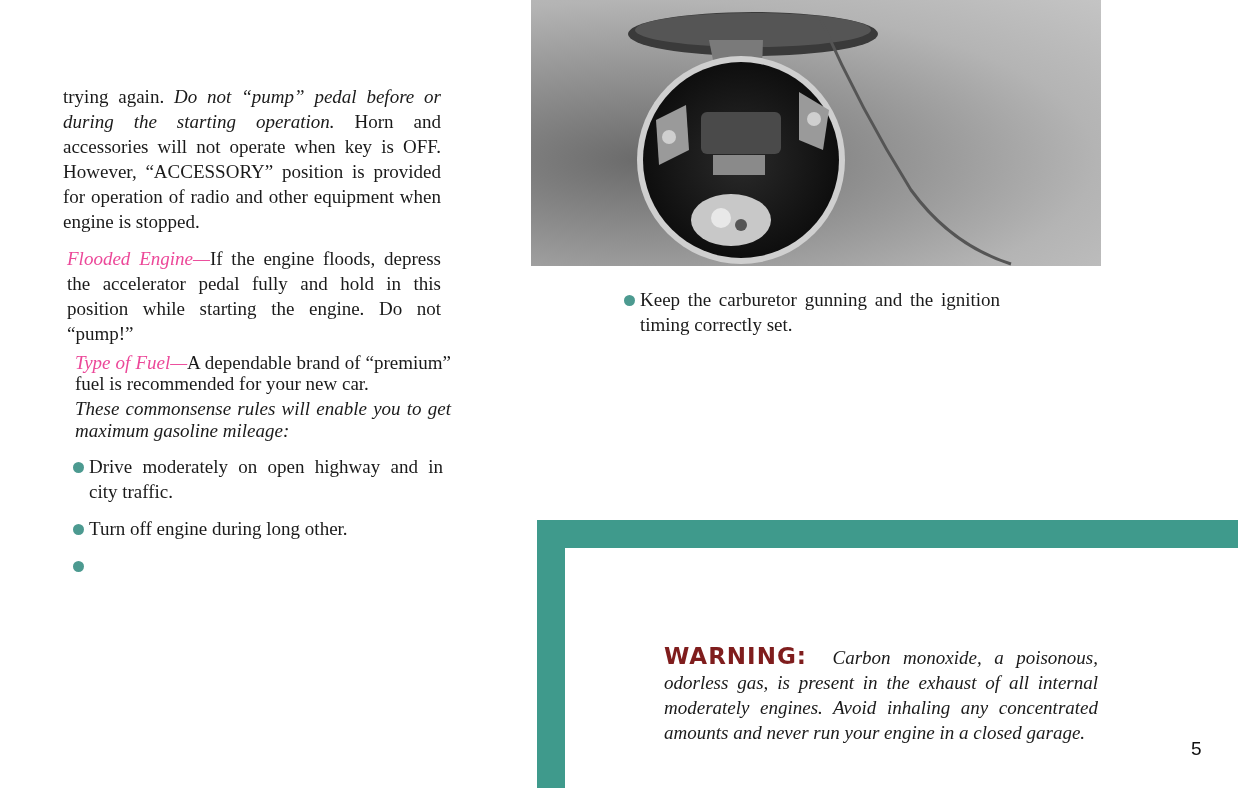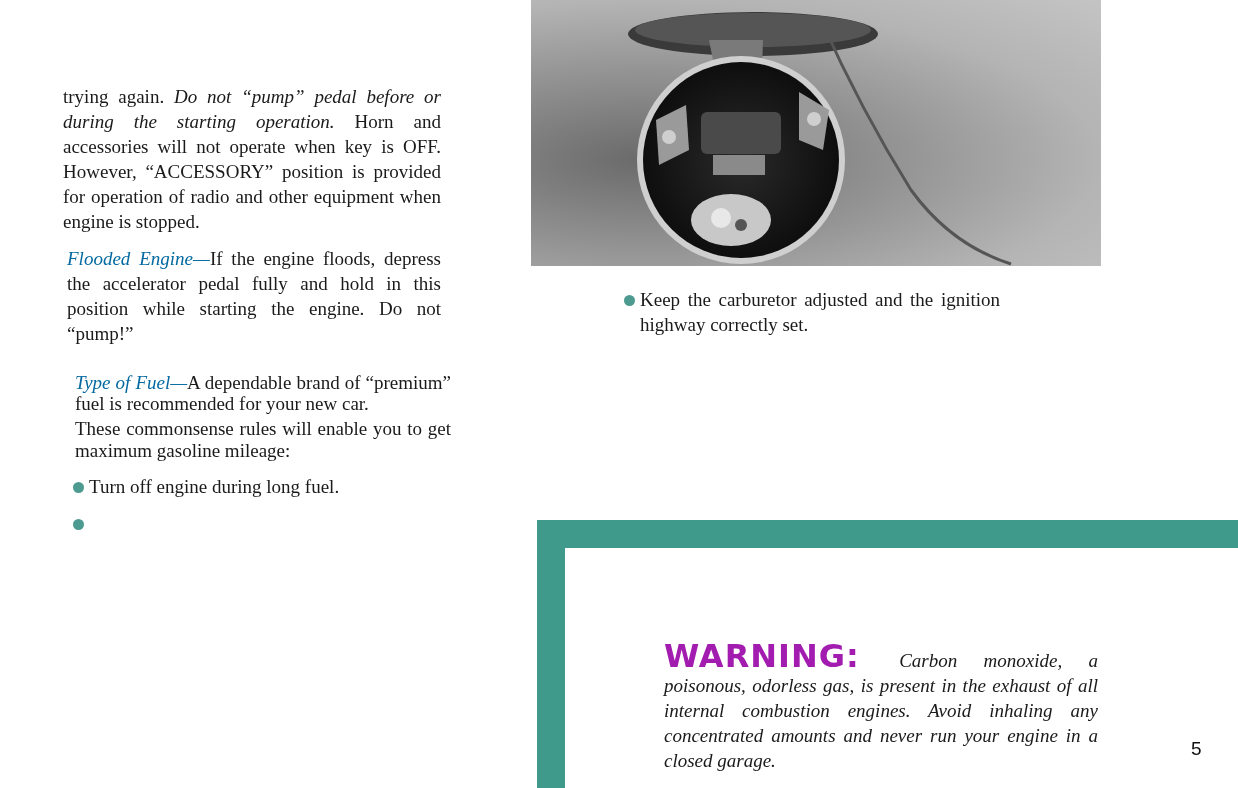--- a/index.html
+++ b/index.html
@@ -19,36 +19,37 @@
       position: absolute;
       left: 63px;
       top: 84px;
       width: 378px;
       font-size: 19px;
       line-height: 25px;
     }
     .col-left p { margin: 0; text-align: justify; }
     .para-gap { margin-top: 12px !important; }
     .teal-head {
-      color: #0369a1;
+      color: #ec4899;
       font-style: italic;
     }
     .ital { font-style: italic; }
     .indent-small { padding-left: 10px; }
 
     .fuel-block {
-      margin-top: 26px;
+      margin-top: 6px;
       padding-left: 12px;
       font-size: 19px;
       line-height: 21px;
       width: 376px;
     }
     .fuel-block p { margin: 0; text-align: justify; }
     .rules-intro {
       margin-top: 4px !important;
+      font-style: italic;
       text-align: left;
       line-height: 22px;
     }
 
     ul.bullets {
       list-style: none;
       margin: 0;
       padding: 0;
     }
     ul.bullets li {
@@ -122,23 +123,23 @@
       width: 434px;
       font-size: 19px;
       line-height: 25px;
       font-style: italic;
       text-align: justify;
     }
     .warning-label {
       font-family: "DejaVu Sans", "Liberation Sans", sans-serif;
       font-style: normal;
       font-weight: bold;
-      font-size: 32px;
+      font-size: 23px;
       letter-spacing: 1px;
-      color: #a21caf;
+      color: #7f1d1d;
       margin-right: 13px;
     }
     .page-number {
       position: absolute;
       left: 1191px;
       top: 738px;
       font-family: "Liberation Sans", "DejaVu Sans", sans-serif;
       font-size: 19px;
       color: #111;
     }
@@ -156,21 +157,22 @@
   </p>
 
   <div class="fuel-block">
     <p>
       <span class="teal-head">Type of Fuel—</span><span>A dependable brand of “premium” fuel is recommended for your new car.</span>
     </p>
     <p class="rules-intro">These commonsense rules will enable you to get maximum gasoline mileage:</p>
   </div>
 
   <ul class="bullets left-bullets">
-    <li><span class="bullet-dot"></span><span>Turn off engine during long fuel.</span></li>
+    <li><span class="bullet-dot"></span><span>Drive moderately on open highway and in city traffic.</span></li>
+    <li><span class="bullet-dot"></span><span>Turn off engine during long other.</span></li>
     <li><span class="bullet-dot"></span></li>
   </ul>
 </div>
 
 <div class="photo" title="Photograph of open fuel filler door showing ignition/carburetor fitting">
   <svg width="570" height="266" viewBox="0 0 570 266">
     <defs>
       <radialGradient id="holeGrad" cx="50%" cy="50%" r="50%">
         <stop offset="0%" stop-color="#2a2a2a"></stop>
         <stop offset="100%" stop-color="#0e0e0e"></stop>
@@ -195,26 +197,26 @@
     <ellipse cx="200" cy="220" rx="40" ry="26" fill="#c8c8c8"></ellipse>
     <circle cx="190" cy="218" r="10" fill="#e8e8e8"></circle>
     <circle cx="210" cy="225" r="6" fill="#555"></circle>
 
     <path d="M290,20 Q330,110 380,190 Q420,245 480,264" stroke="#555" stroke-width="3" fill="none"></path>
   </svg>
 </div>
 
 <div class="col-right">
   <ul class="bullets">
-    <li><span class="bullet-dot"></span><span>Keep the carburetor adjusted and the ignition highway correctly set.</span></li>
+    <li><span class="bullet-dot"></span><span>Keep the carburetor gunning and the ignition timing correctly set.</span></li>
   </ul>
 </div>
 
 <div class="warning-frame">
   <div class="warning-inner">
     <p class="warning-text">
       <span class="warning-label">WARNING:</span>
-      <span>Carbon monoxide, a poisonous, odorless gas, is present in the exhaust of all internal combustion engines. Avoid inhaling any concentrated amounts and never run your engine in a closed garage.</span>
+      <span>Carbon monoxide, a poisonous, odorless gas, is present in the exhaust of all internal moderately engines. Avoid inhaling any concentrated amounts and never run your engine in a closed garage.</span>
     </p>
   </div>
 </div>
 
 <div class="page-number">5</div>
 
 </body></html>

